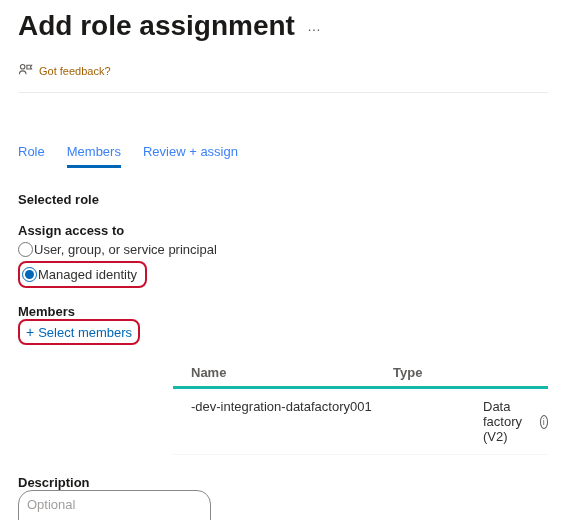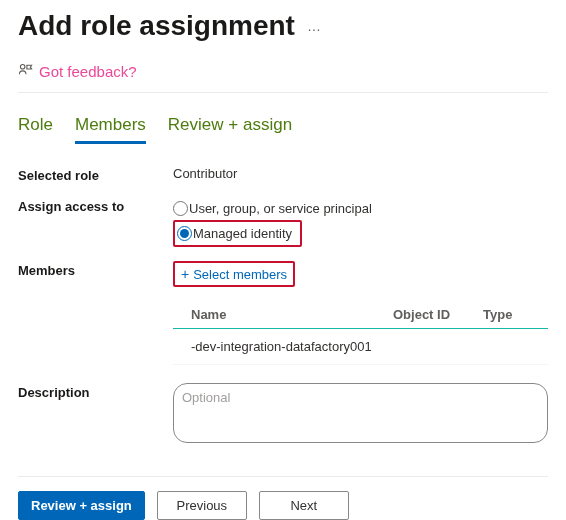--- a/index.html
+++ b/index.html
@@ -10,35 +10,35 @@
     color: #323130;
     background: #fff;
     width: 566px;
   }
   .page { padding: 10px 18px 14px 18px; }
   .header-row { display: flex; align-items: center; gap: 12px; margin-bottom: 14px; }
   .title { font-size: 28px; font-weight: 600; color: #1b1a19; }
   .more { color: #605e5c; font-size: 14px; letter-spacing: 2px; }
   .feedback-row { display: flex; align-items: center; gap: 6px; padding: 6px 0 12px 0; margin-bottom: 6px; border-bottom: 1px solid #edebe9; }
   .feedback-row svg { width: 15px; height: 15px; }
-  .feedback-text { color: #ec4899; font-size: 15px; }
+  .feedback-text { color: #a16207; font-size: 11px; }
   .tabs { display: flex; gap: 22px; padding-top: 16px; margin-bottom: 22px; }
-  .tab { font-size: 17px; color: #4d7c0f; padding-bottom: 6px; cursor: pointer; }
+  .tab { font-size: 13px; color: #3b82f6; padding-bottom: 6px; cursor: pointer; margin-top: 29px; }
   .tab.active { border-bottom: 3px solid #0067b8; font-weight: 400; }
-  .form-row { display: flex; align-items: flex-start; margin-bottom: 14px; }
+  .form-row { display: flex; align-items: flex-start; margin-bottom: 14px; flex-direction: column; }
   .form-row.top { align-items: flex-start; justify-content: flex-end; }
   .label-col { width: 155px; font-weight: 600; font-size: 13px; color: #1b1a19; padding-top: 2px; }
   .value-col { flex: 1; font-size: 13px; color: #323130; }
   .radio-row { display: flex; align-items: center; gap: 1px; padding: 4px 0; }
   .radio-row input[type=radio] { width: 15px; height: 15px; accent-color: #0067b8; margin:0; }
-  .hlbox { border: 2px solid #c8102e; border-radius: 2px; padding: 2px 8px 2px 2px; display: inline-flex; align-items: center; }
+  .hlbox { border: 2px solid #c8102e; border-radius: 8px; padding: 2px 8px 2px 2px; display: inline-flex; align-items: center; }
   .select-members { color: #0067b8; display: inline-flex; align-items: center; gap: 4px; font-size: 13px; }
   .plus { font-size: 14px; color: #0067b8; font-weight: 400; }
   .table-area { margin-left: 155px; margin-top: 14px; margin-bottom: 18px; }
-  .thead { display: flex; border-bottom: 1px solid #14b8a6; padding: 6px 0; color: #605e5c; font-size: 13px; font-weight:600;}
+  .thead { display: flex; border-bottom: 3px solid #14b8a6; padding: 6px 0; color: #605e5c; font-size: 13px; font-weight:600;}
   .col-name { flex: 0 0 220px; padding-left: 18px; }
   .col-obj  { flex: 0 0 90px; }
   .col-type { flex: 1; }
   .trow { display: flex; padding: 10px 0; border-bottom: 1px solid #f6f5f4; font-size: 13px; }
   .trow .col-type { display: flex; align-items: center; gap: 4px; }
   .info-icon { width:14px; height:14px; border:1px solid #605e5c; border-radius:50%; display:inline-flex; align-items:center; justify-content:center; font-size:9px; color:#605e5c; }
   textarea.desc { width: 100%; height: 60px; resize: none; font-family: inherit; font-size: 13px; padding: 6px 8px; border: 1px solid #8a8886; border-radius: 14px; color: #323130; }
   textarea.desc::placeholder { color: #a19f9d; }
   .footer { border-top: 1px solid #edebe9; padding-top: 14px; display: flex; gap: 12px; }
   .btn { font-family: inherit; font-size: 13px; padding: 6px 16px; border-radius: 2px; cursor: pointer; min-width: 90px; }
@@ -67,21 +67,20 @@
   </div>
 
   <div class="tabs">
     <div class="tab">Role</div>
     <div class="tab active">Members</div>
     <div class="tab">Review + assign</div>
   </div>
 
   <div class="form-row">
     <div class="label-col">Selected role</div>
-    <div class="value-col">Contributor</div>
   </div>
 
   <div class="form-row top">
     <div class="label-col">Assign access to</div>
     <div class="value-col">
       <label class="radio-row">
         <input type="radio" name="assign" style="">
         <span>User, group, or service principal</span>
       </label>
       <span class="hlbox">
@@ -101,26 +100,29 @@
           <span class="plus">+</span>
           <span>Select members</span>
         </a>
       </span>
     </div>
   </div>
 
   <div class="table-area">
     <div class="thead">
       <div class="col-name">Name</div>
-      <div class="col-obj">Object ID</div>
       <div class="col-type">Type</div>
     </div>
     <div class="trow">
       <div class="col-name">-dev-integration-datafactory001</div>
       <div class="col-obj"></div>
+      <div class="col-type">
+        <span>Data factory (V2)</span>
+        <span class="info-icon">i</span>
+      </div>
     </div>
   </div>
 
   <div class="form-row top" style="margin-bottom:30px;">
     <div class="label-col">Description</div>
     <div class="value-col">
       <textarea class="desc" placeholder="Optional" style=""></textarea>
     </div>
   </div>
 

